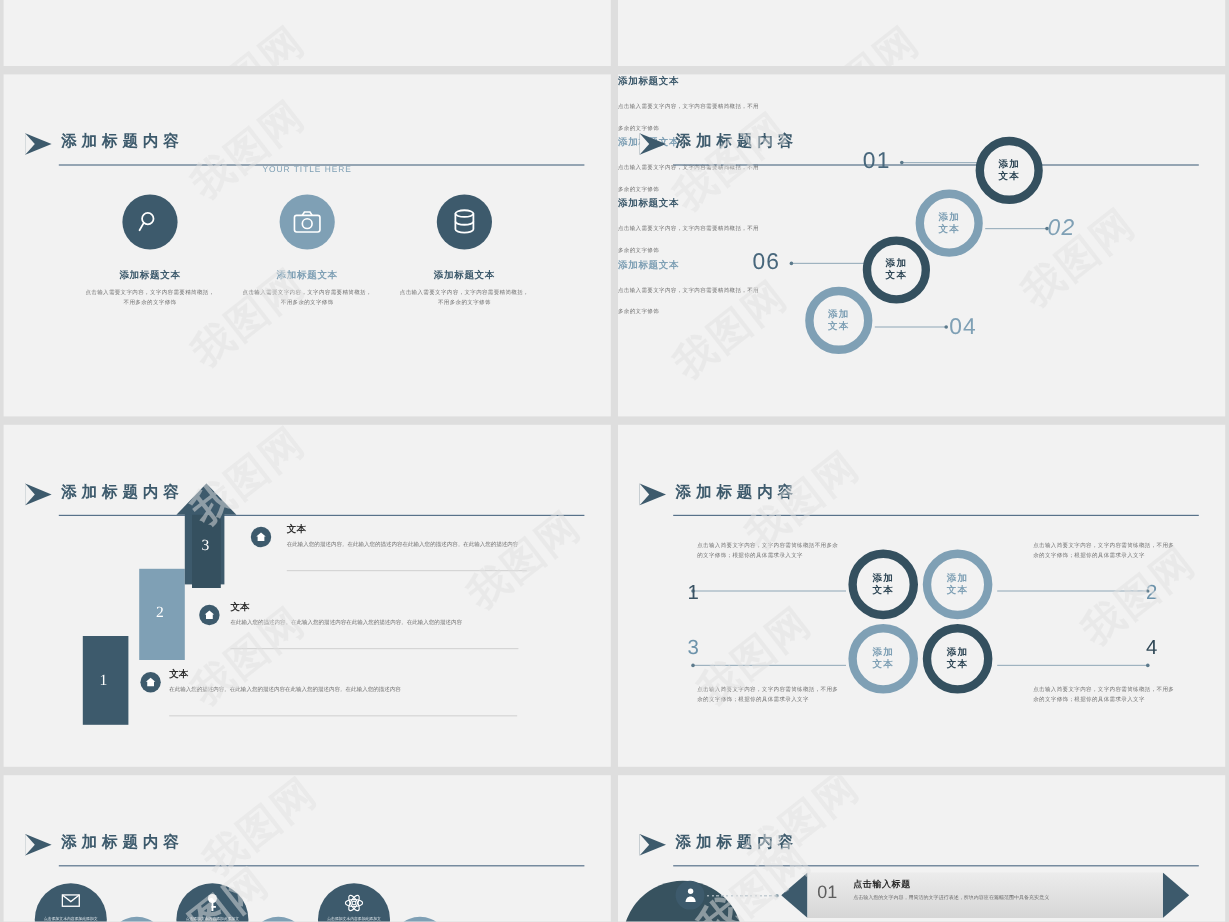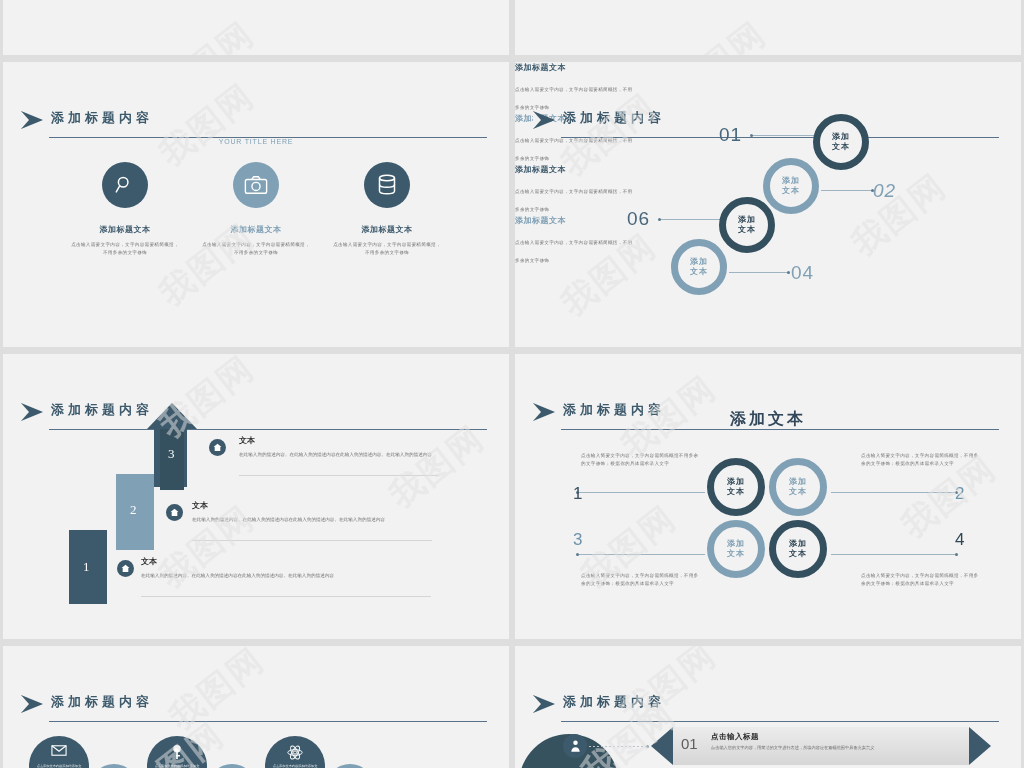--- a/index.html
+++ b/index.html
@@ -402,21 +402,20 @@
     </div>
   </div>
 
   <div class="slide s4">
     <div class="hdr">
       <div class="tri"></div>
       <div class="htxt">添加标题内容</div>
       <div class="hline"></div>
     </div>
 
-    <div class="s4-title">添加文本</div>
 
     <div class="lead ldot" style="left:62px;top:138px;width:128px;"></div>
     <div class="lead rdot" style="left:316px;top:138px;width:126px;"></div>
     <div class="lead ldot" style="left:62px;top:200px;width:128px;"></div>
     <div class="lead rdot" style="left:316px;top:200px;width:126px;"></div>
 
     <div class="ring dark q1">
       <div><span>添加</span><br><span>文本</span></div>
     </div>
     <div class="ring light q2">

